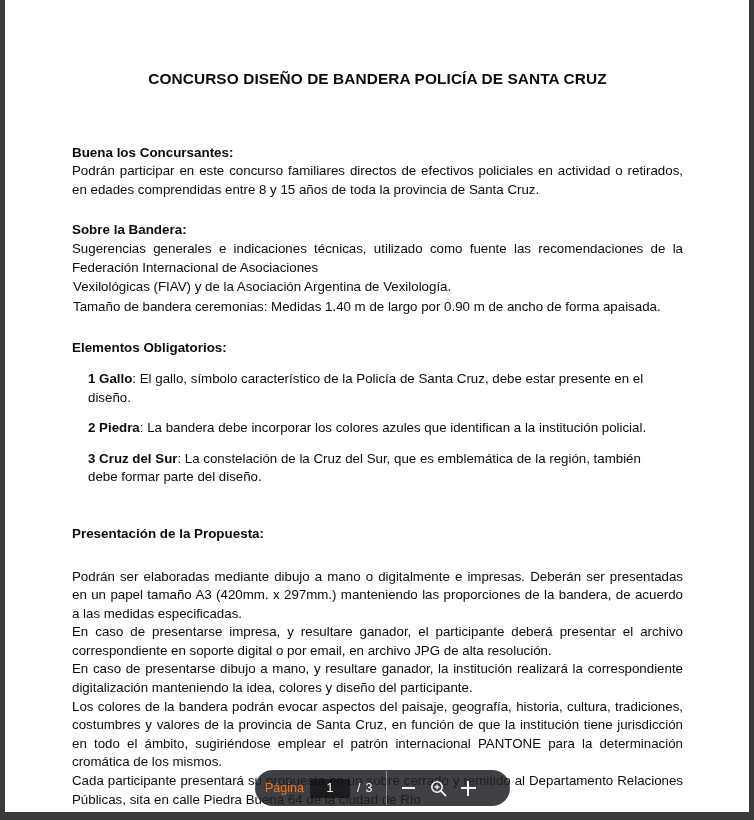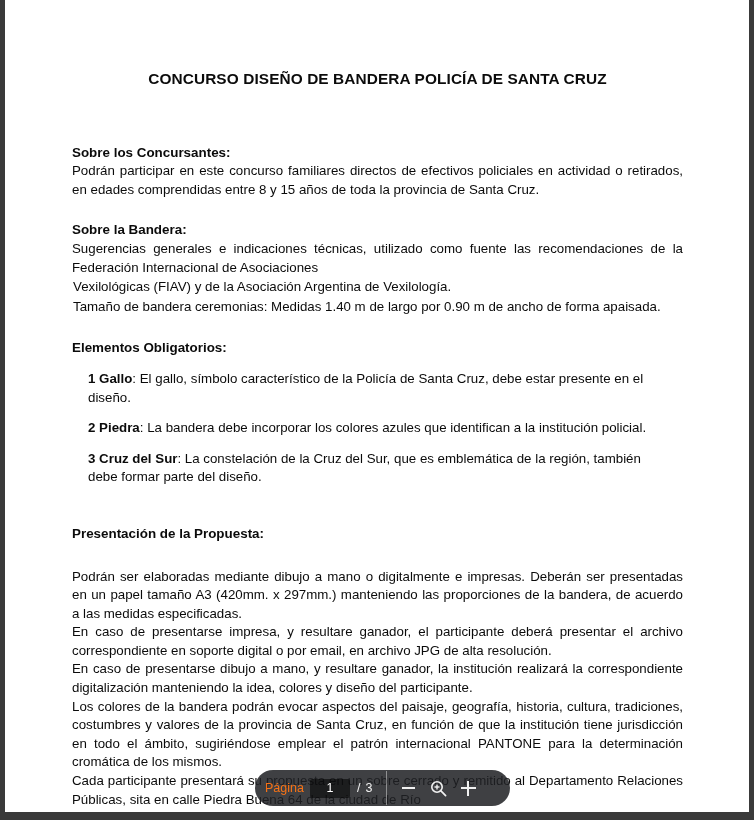--- a/index.html
+++ b/index.html
@@ -175,21 +175,21 @@
 
     <div id="doc-body">
 
       <div class="doc-title">CONCURSO DISEÑO DE BANDERA POLICÍA DE SANTA CRUZ</div>
 
       <div class="sp-33"></div>
 
 
       <div class="sp-22"></div>
 
-      <div class="sec-head">Sobre los Concursantes:</div>
+      <div class="sec-head">Buena los Concursantes:</div>
       <p class="para">Podrán participar en este concurso familiares directos de efectivos policiales en actividad o retirados, en edades comprendidas entre 8 y 15 años de toda la provincia de Santa Cruz.</p>
 
       <div class="sp-22"></div>
 
       <div class="sec-head">Sobre la Bandera:</div>
       <p class="para">Sugerencias generales e indicaciones técnicas, utilizado como fuente las recomendaciones de la Federación Internacional de Asociaciones</p>
       <p class="para-left">Vexilológicas (FIAV) y de la Asociación Argentina de Vexilología.</p>
       <p class="para-left">Tamaño de bandera ceremonias: Medidas 1.40 m de largo por 0.90 m de ancho de forma apaisada.</p>
 
       <div class="sp-22"></div>

